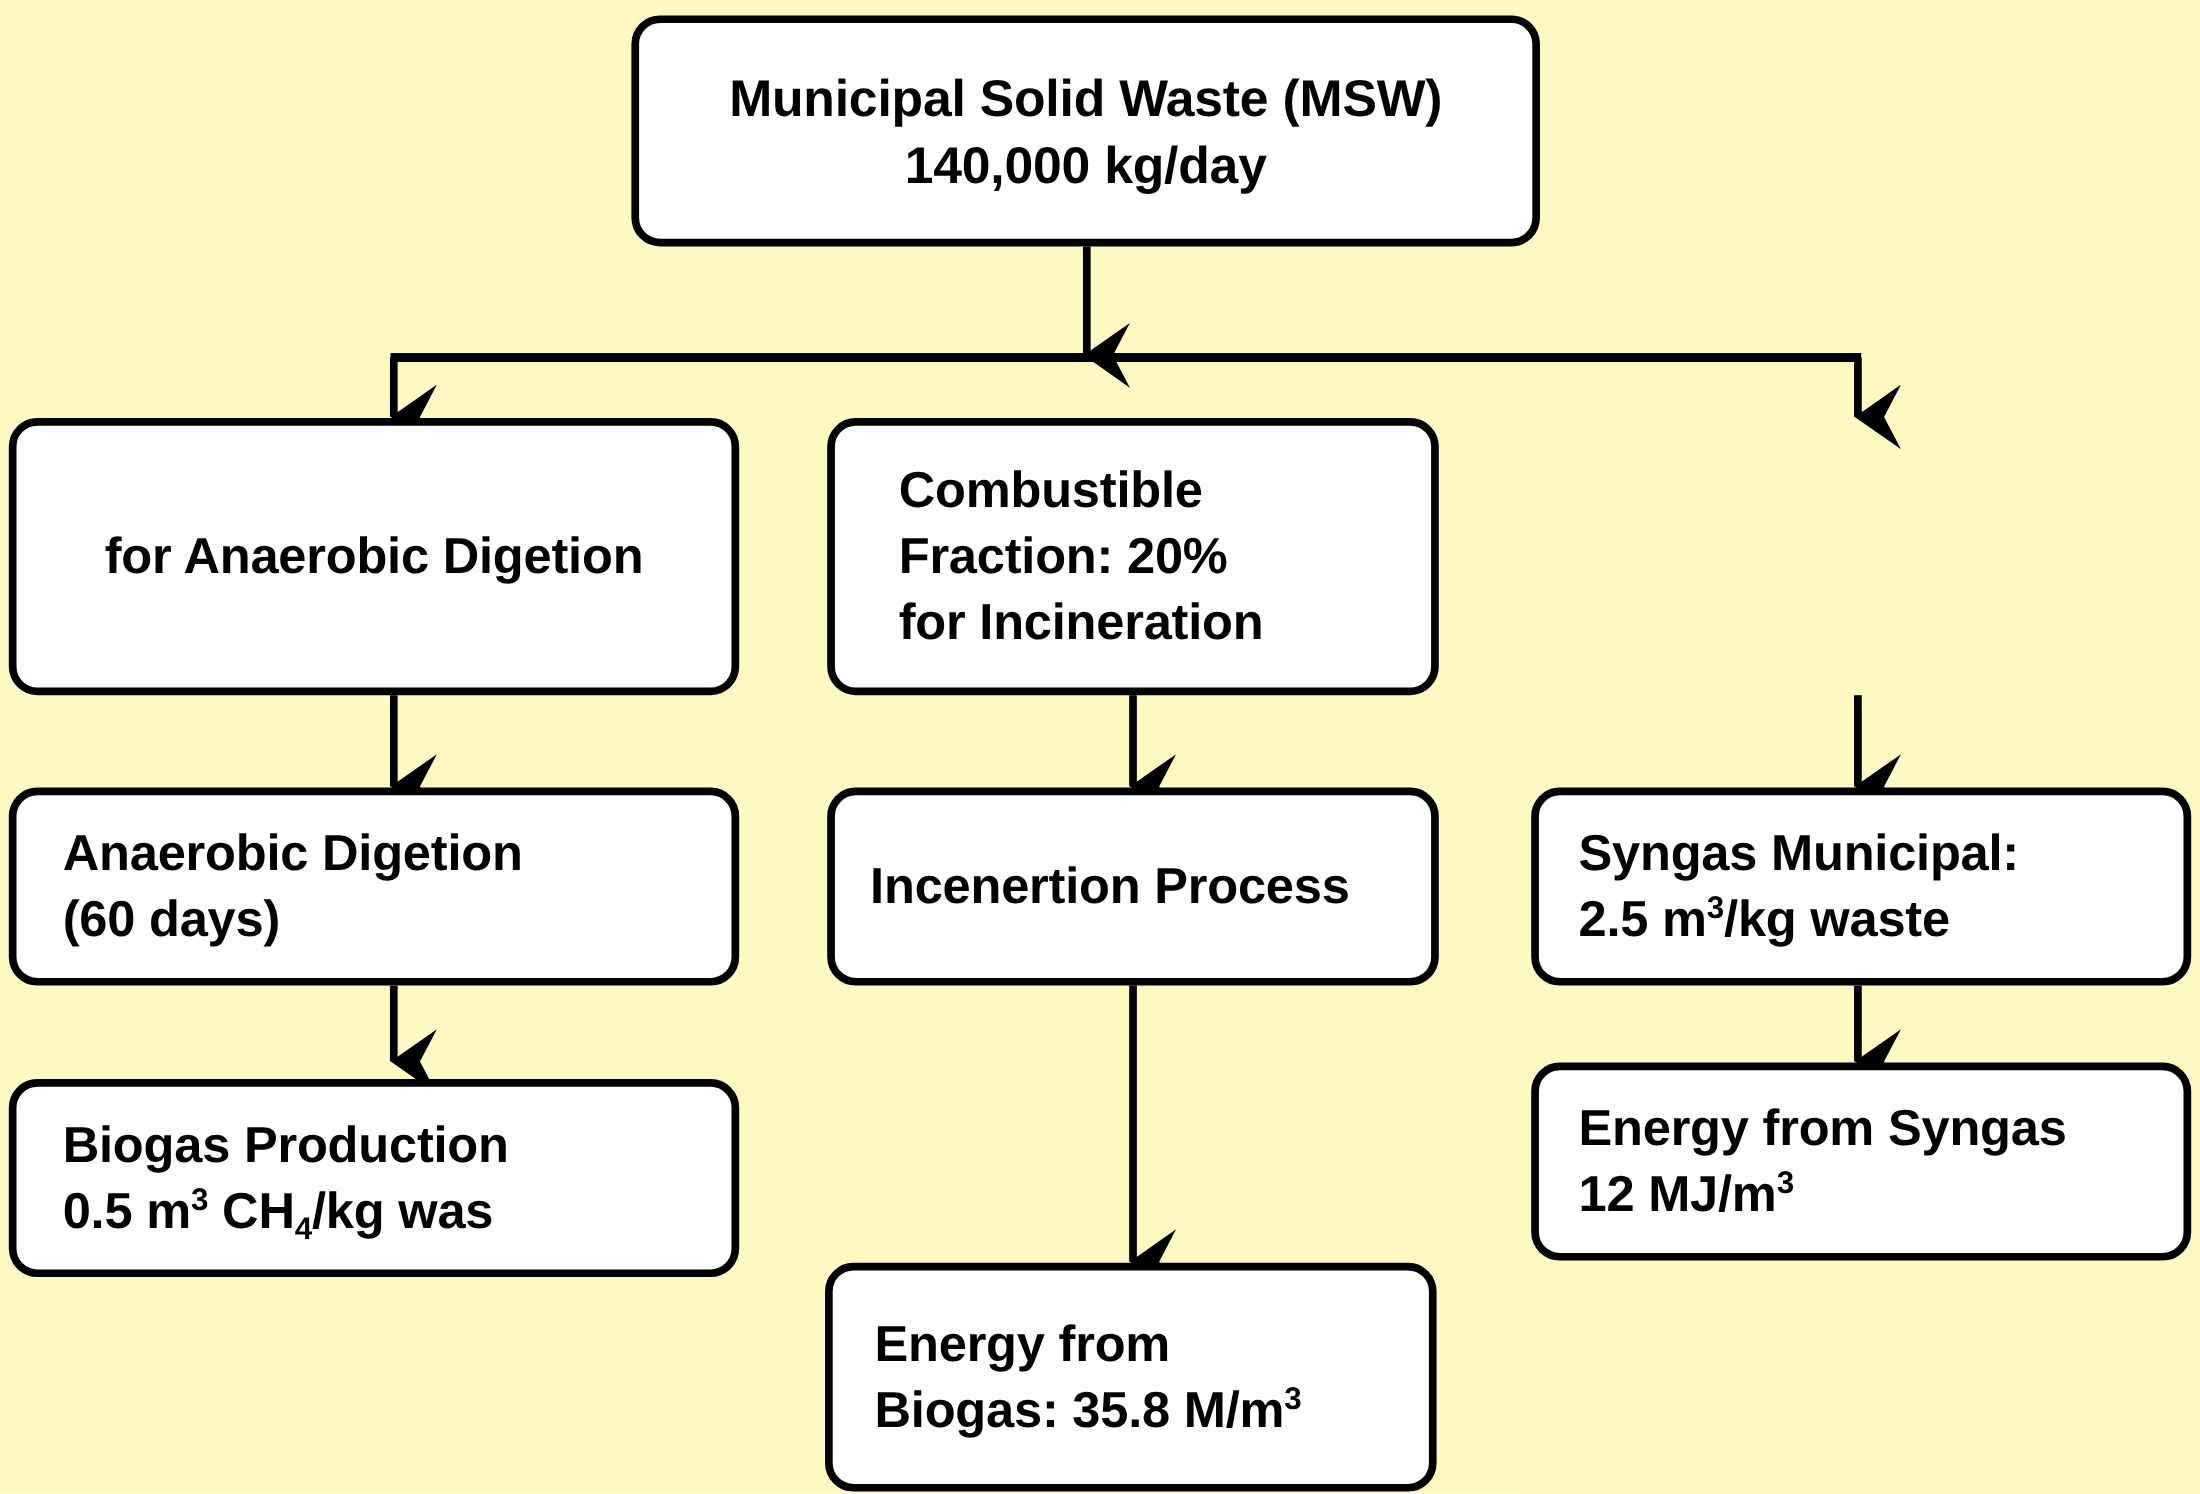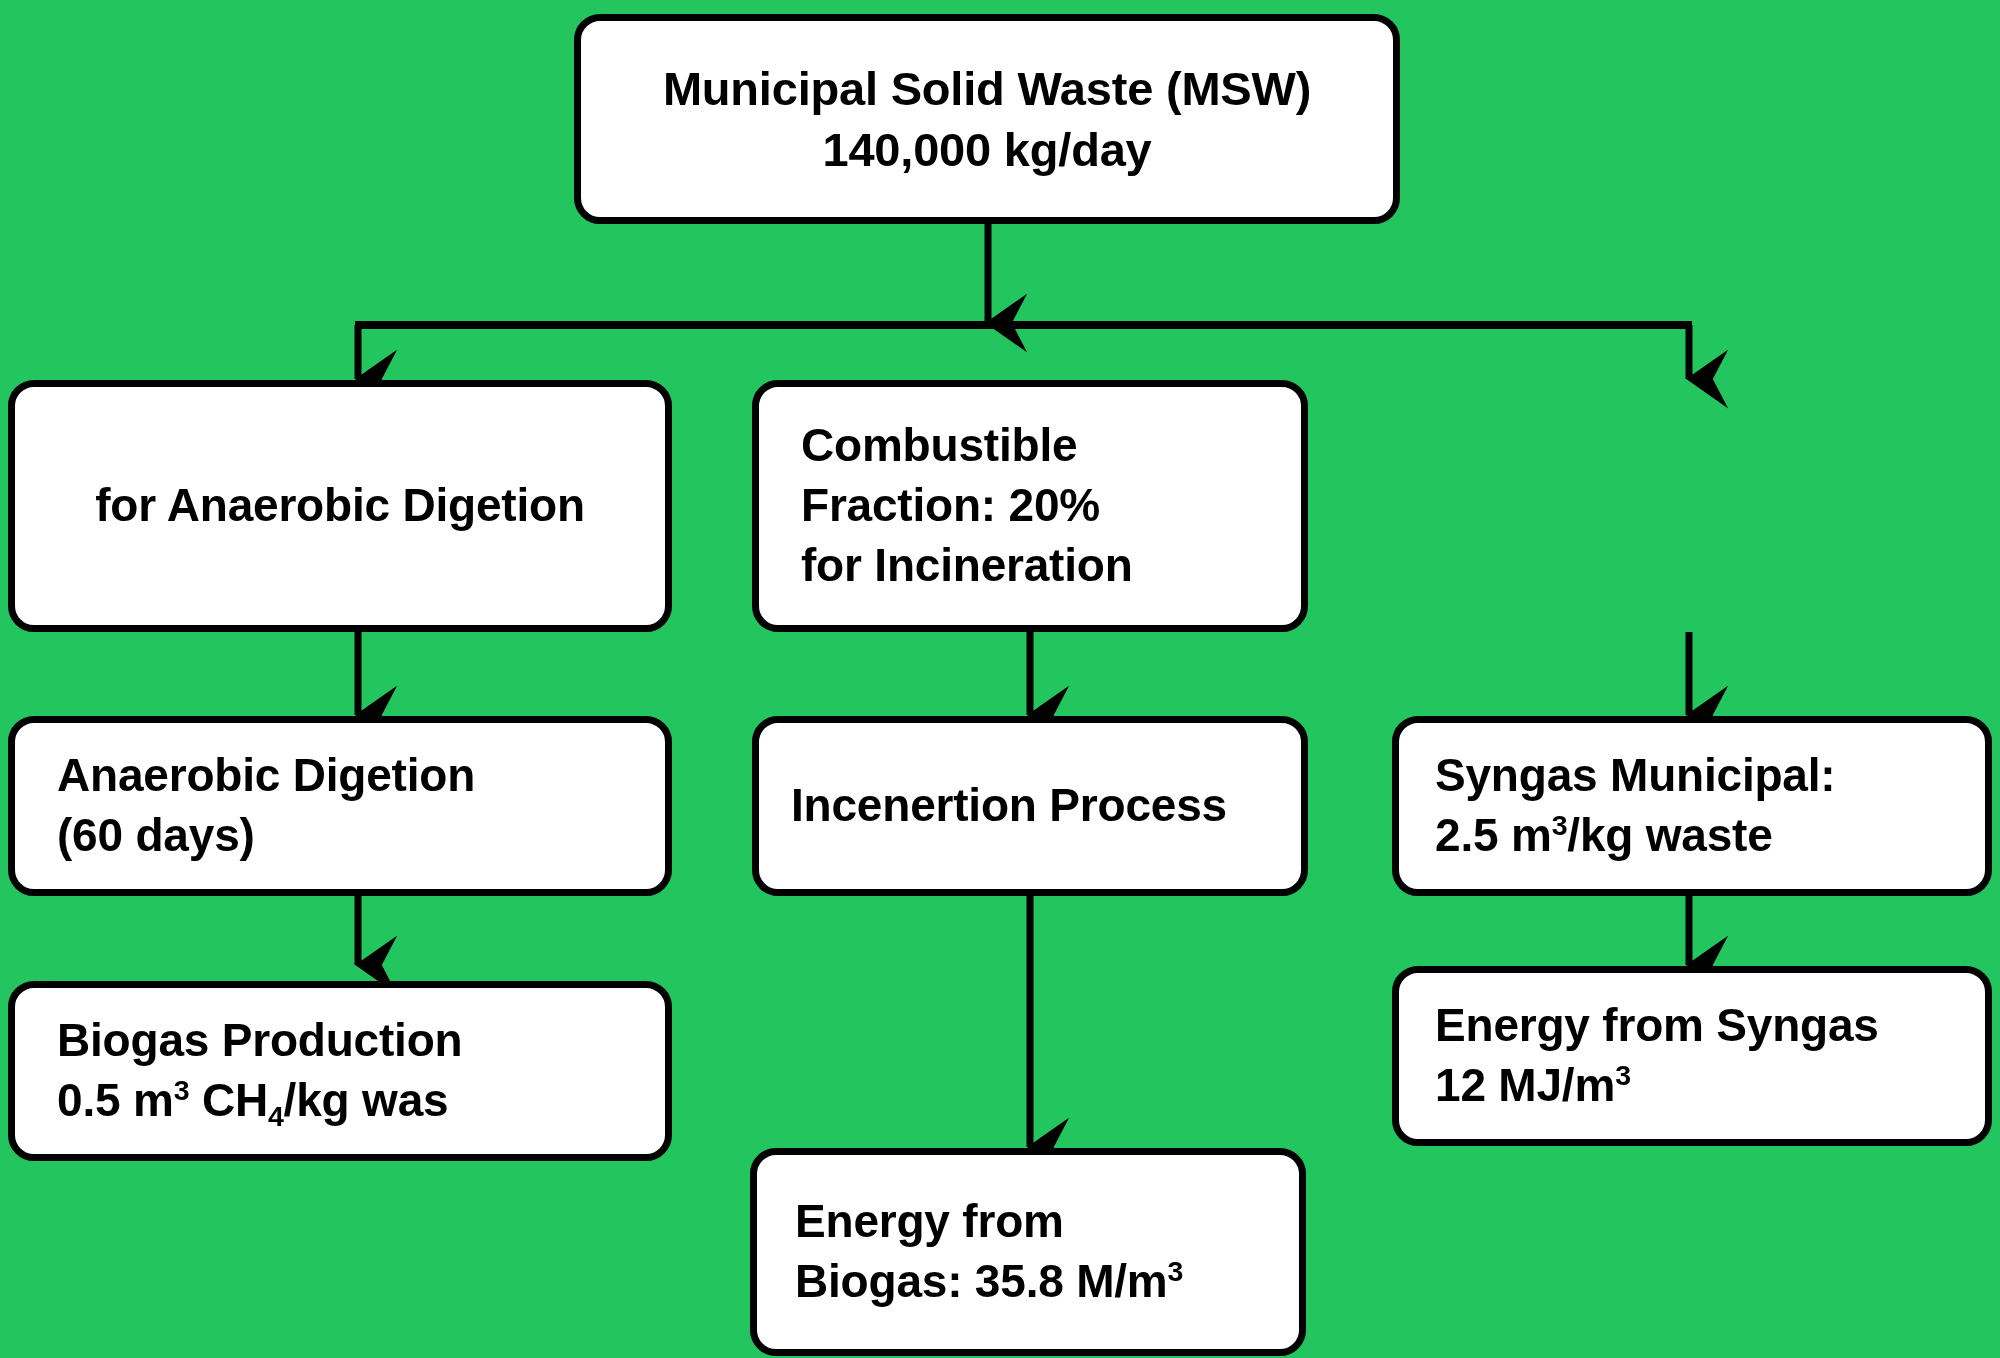--- a/index.html
+++ b/index.html
@@ -4,21 +4,21 @@
 <style>
   html, body {
     margin: 0;
     padding: 0;
     background: #ffffff;
   }
   #stage {
     position: relative;
     width: 2000px;
     height: 1358px;
-    background: #22c55e;
+    background: #fef9c3;
     overflow: hidden;
     font-family: "Liberation Sans", sans-serif;
   }
   #connectors {
     position: absolute;
     left: 0;
     top: 0;
     width: 2000px;
     height: 1358px;
     pointer-events: none;
@@ -42,21 +42,21 @@
     line-height: 1.30;
   }
   .ctr .line { text-align: center; }
   .lft .line { text-align: left; }
 
   
   #n-msw   { left: 574px;  top: 14px;   width: 826px;  height: 210px; }
   #n-msw .line { font-size: 47px; }
 
   #n-org   { left: 8px;    top: 380px;  width: 664px;  height: 252px; padding-left: 18px; padding-right: 18px;}
-  #n-comb  { left: 752px;  top: 380px;  width: 556px;  height: 252px; padding-left: 42px; }
+  #n-comb  { left: 752px;  top: 380px;  width: 556px;  height: 252px; padding-left: 58px; }
   #n-gasi  { left: 1392px; top: 380px;  width: 600px;  height: 252px; padding-left: 14px; padding-right: 14px;}
 
   #n-anae  { left: 8px;    top: 716px;  width: 664px;  height: 180px; padding-left: 42px; }
   #n-ince  { left: 752px;  top: 716px;  width: 556px;  height: 180px; padding-left: 32px; }
   #n-syng  { left: 1392px; top: 716px;  width: 600px;  height: 180px; padding-left: 36px; }
 
   #n-biog  { left: 8px;    top: 966px;  width: 664px;  height: 180px; padding-left: 42px; margin-top: 15px; }
   #n-esyn  { left: 1392px; top: 966px;  width: 600px;  height: 180px; padding-left: 36px; }
   #n-ebio  { left: 750px;  top: 1148px; width: 556px;  height: 208px; padding-left: 38px; }
 

